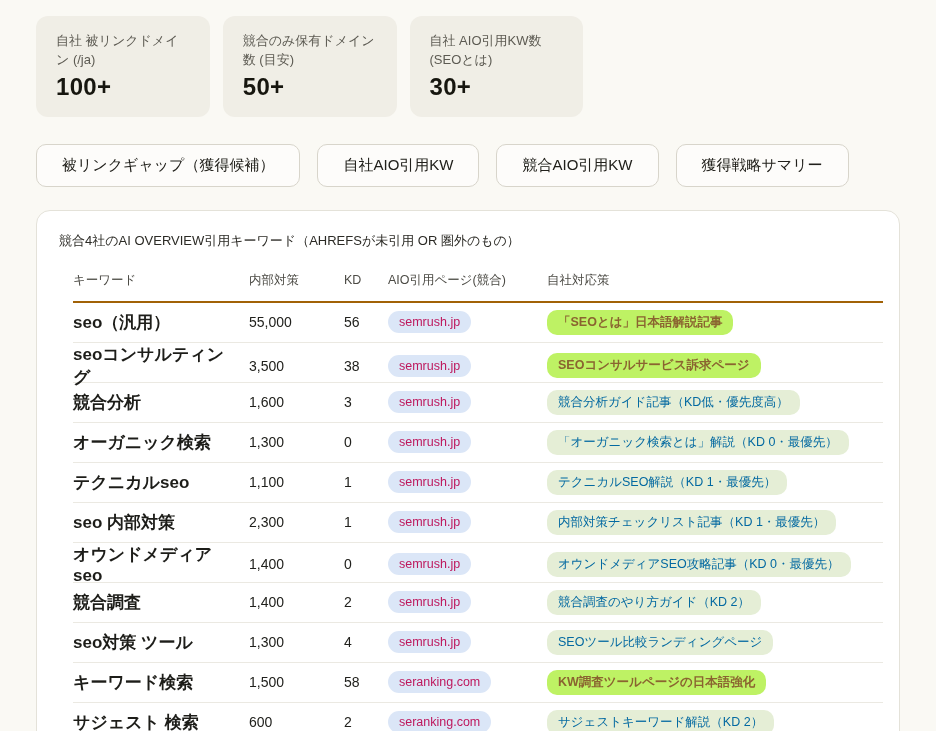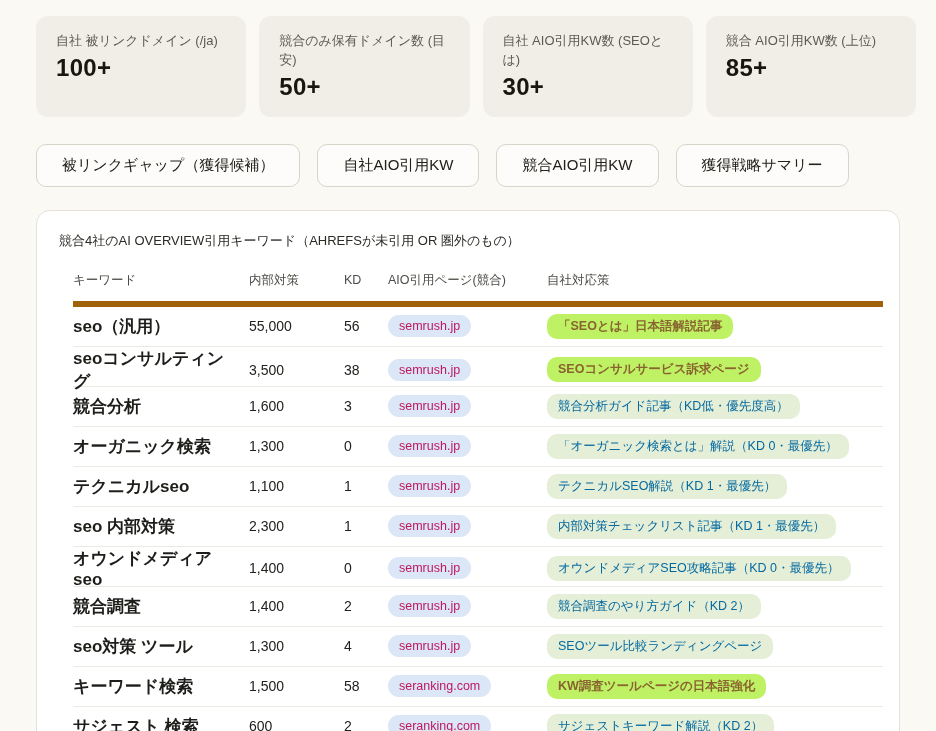--- a/index.html
+++ b/index.html
@@ -7,21 +7,21 @@
     width: 936px; height: 731px;
     overflow: hidden;
     background: #faf9f4;
     font-family: "Liberation Sans", "DejaVu Sans", sans-serif;
     color: #21211d;
   }
   .page { padding: 16px 20px 0 36px; }
 
   
   .stats {
-    width: 880px;
+    width: 734px;
     display: grid;
     grid-template-columns: repeat(4, 1fr);
     gap: 13px;
   }
   .stat-card {
     background: #f0eee6;
     border-radius: 12px;
     padding: 16px 20px;
     min-height: 94px;
   }
@@ -73,21 +73,21 @@
     color: #2b2a25;
   }
   .table { margin: 18px 16px 0 36px; }
   .thead, .trow {
     display: grid;
     grid-template-columns: 176px 95px 44px 159px 1fr;
     align-items: center;
   }
   .thead {
     padding: 4px 0 12px 0;
-    border-bottom: 6px solid #a16207;
+    border-bottom: 2px solid #a16207;
     font-size: 12.5px;
     color: #4c4b45;
   }
   .trow {
     height: 40px;
     border-bottom: 1px solid #ebe9e2;
     font-size: 14px;
   }
   .c-kw { font-weight: 700; font-size: 17px; color: #1d1d19; padding-right: 8px; }
   .pill {
@@ -116,24 +116,20 @@
       <div class="stat-label">自社 被リンクドメイン (/ja)</div>
       <div class="stat-value">100+</div>
     </div>
     <div class="stat-card">
       <div class="stat-label">競合のみ保有ドメイン数 (目安)</div>
       <div class="stat-value">50+</div>
     </div>
     <div class="stat-card">
       <div class="stat-label">自社 AIO引用KW数 (SEOとは)</div>
       <div class="stat-value">30+</div>
-    </div>
-    <div class="stat-card">
-      <div class="stat-label">競合 AIO引用KW数 (上位)</div>
-      <div class="stat-value">85+</div>
     </div>
   </div>
 
   <div class="tabs">
     <button class="tab">被リンクギャップ（獲得候補）</button>
     <button class="tab">自社AIO引用KW</button>
     <button class="tab">競合AIO引用KW</button>
     <button class="tab">獲得戦略サマリー</button>
   </div>
 

